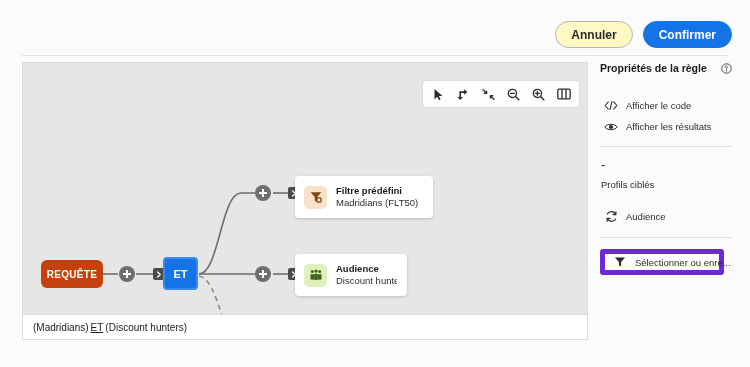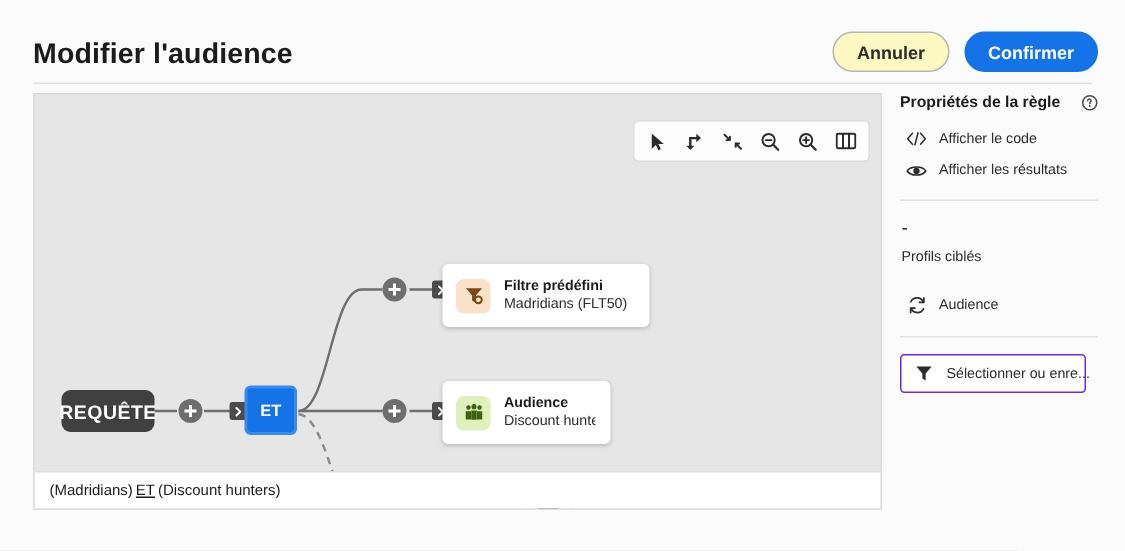--- a/index.html
+++ b/index.html
@@ -123,24 +123,24 @@
   
   .node {
     position: absolute;
     box-sizing: border-box;
   }
   .node-requete {
     left: 18px;
     top: 197px;
     width: 62px;
     height: 28px;
-    background: #404040;
+    background: #c2410c;
     border-radius: 6px;
     color: #ffffff;
-    font-size: 13px;
+    font-size: 10px;
     font-weight: 700;
     letter-spacing: 0.3px;
     display: flex;
     align-items: center;
     justify-content: center;
     cursor: pointer;
   }
   .node-et {
     left: 140px;
     top: 194px;
@@ -295,21 +295,21 @@
   .side-panel {
     position: absolute;
     left: 600px;
     top: 62px;
     width: 132px;
   }
   .panel-header {
     display: flex;
     align-items: center;
     justify-content: space-between;
-    margin-bottom: 13px;
+    margin-bottom: 26px;
   }
   .panel-title {
     font-size: 10.5px;
     font-weight: 700;
     color: #1b1b1b;
     white-space: nowrap;
   }
   .help-icon { cursor: pointer; display: flex; }
   .panel-link {
     display: flex;
@@ -349,35 +349,34 @@
     margin-bottom: 20px;
     padding-left: 1px;
   }
   .panel-btn-outline {
     display: flex;
     align-items: center;
     gap: 8px;
     width: 124px;
     height: 26px;
     box-sizing: border-box;
-    border: 1px solid #6d28d9;
+    border: 5px solid #6d28d9;
     border-radius: 3px;
     background: #ffffff;
     padding: 0 8px;
     font-size: 9.5px;
     color: #2c2c2c;
     cursor: pointer;
     white-space: nowrap;
   }
 </style>
 </head>
 <body>
 
 <div class="header">
-  <div class="page-title">Modifier l'audience</div>
   <div class="header-actions">
     <button class="btn btn-secondary">Annuler</button>
     <button class="btn btn-primary">Confirmer</button>
   </div>
   <div class="header-divider"></div>
 </div>
 
 <div class="canvas-wrap">
 
   <div class="graph-area">

